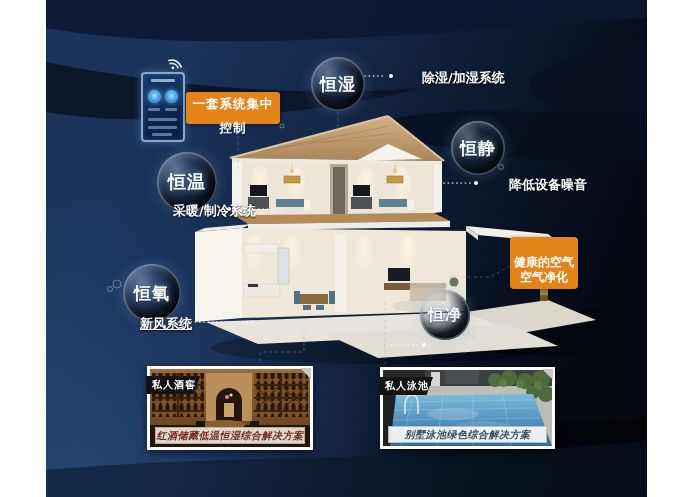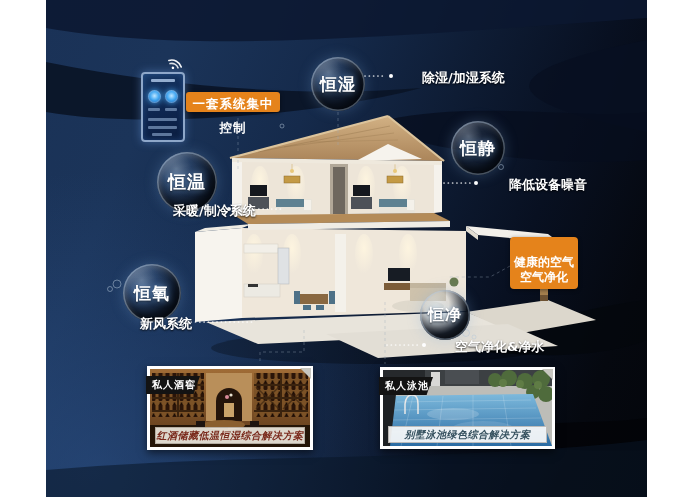--- a/index.html
+++ b/index.html
@@ -201,43 +201,42 @@
     </div>
 
     <svg style="position:absolute;left:121px;top:54px;transform:rotate(28deg);" width="18" height="16" viewBox="0 0 18 16">
       <g fill="none" stroke="#ffffff" stroke-width="1.6" stroke-linecap="round">
         <path d="M2,10 a10,10 0 0 1 14,0" opacity="0.95"></path>
         <path d="M4.5,12.2 a6.5,6.5 0 0 1 9,0" opacity="0.85"></path>
       </g>
       <circle cx="9" cy="14.6" r="1.3" fill="#ffffff"></circle>
     </svg>
 
-    <div class="orange" style="left:140px;top:92px;width:94px;height:20px;line-height:24px;font-size:12.5px;letter-spacing:1px;">一套系统集中控制</div>
+    <div class="orange" style="left:140px;top:92px;width:94px;height:32px;line-height:24px;font-size:12.5px;letter-spacing:1px;">一套系统集中控制</div>
 
     <div class="bubble" style="left:265px;top:57px;width:54px;height:54px;">
       <span style="font-size:17px;">恒湿</span>
     </div>
     <div class="bubble" style="left:405px;top:121px;width:54px;height:54px;">
       <span style="font-size:17px;">恒静</span>
     </div>
     <div class="bubble" style="left:111px;top:152px;width:60px;height:60px;">
       <span style="font-size:18px;">恒温</span>
     </div>
     <div class="bubble" style="left:77px;top:264px;width:58px;height:58px;">
       <span style="font-size:17px;">恒氧</span>
     </div>
     <div class="bubble" style="left:374px;top:290px;width:50px;height:50px;">
       <span style="font-size:16px;">恒净</span>
     </div>
 
     <div class="feature-label" style="left:350px;top:69px;">除湿/加湿系统</div>
     <div class="feature-label" style="left:437px;top:176px;">降低设备噪音</div>
     <div class="feature-label" style="left:101px;top:202px;">采暖/制冷系统</div>
-    <div class="feature-label" style="left:68px;top:315px;">新风系统</div>
-    <div class="feature-label" style="left:383px;top:338px;">空气净化&amp;净水</div>
+    <div class="feature-label" style="left:68px;top:315px;text-decoration:underline;">新风系统</div>
 
     <div class="orange" style="left:464px;top:237px;width:68px;height:34px;font-size:12px;line-height:15px;padding-top:18px;border-radius:4px;">
       <div>健康的空气</div>
       <div>空气净化</div>
     </div>
 
     <div class="photo" style="left:101px;top:366px;width:160px;height:78px;">
       <svg width="160" height="78" viewBox="0 0 160 78">
         <defs>
           <linearGradient id="woodG" x1="0" y1="0" x2="0" y2="1">

